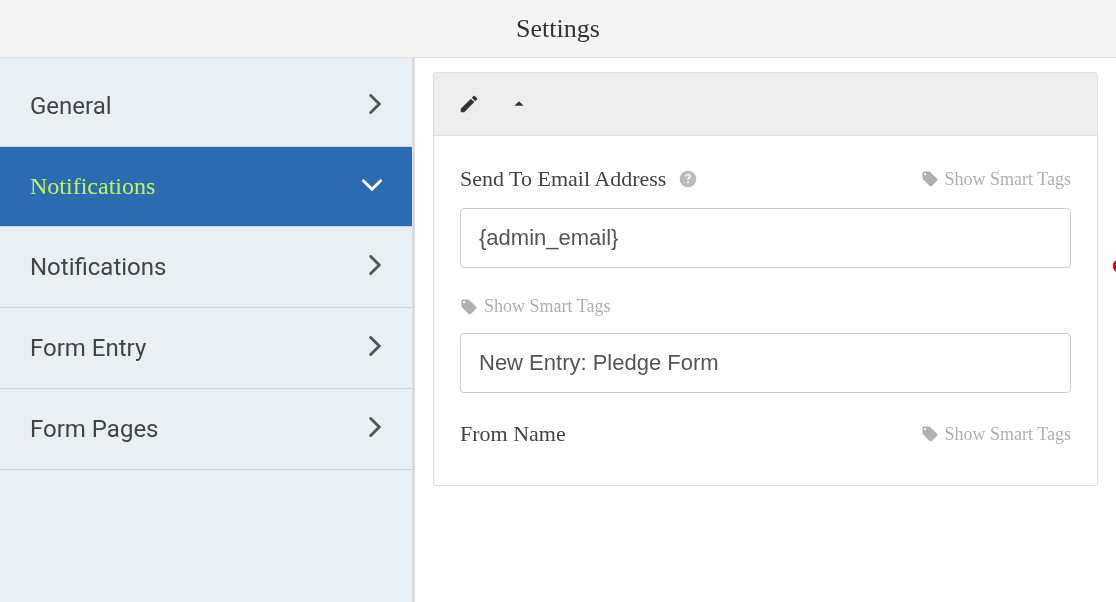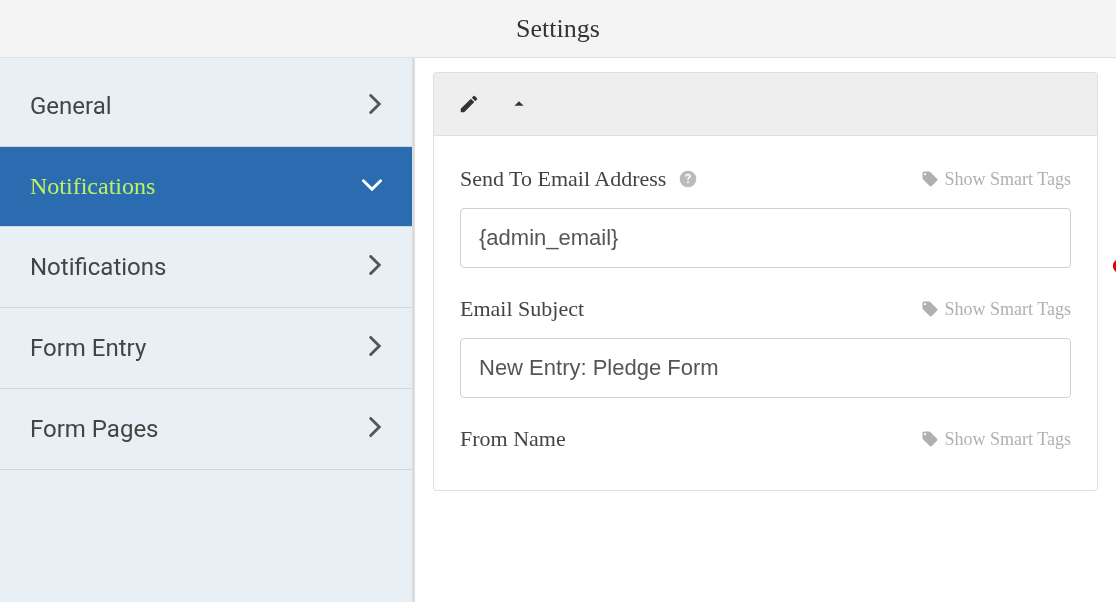--- a/index.html
+++ b/index.html
@@ -243,23 +243,20 @@
                   </svg>
               </span>
               <span>Show Smart Tags</span>
             </div>
           </div>
           <input type="text" class="form-input" value="{admin_email}" style="">
         </div>
 
         <div class="form-group">
           <div class="form-group-header">
-            <div class="form-label-wrap">
-              <span class="form-label">Email Subject</span>
-            </div>
             <div class="smart-tags">
               <span class="tag-icon">
                 <svg viewBox="0 0 24 24" fill="currentColor">
                     <path d="M21.41 11.58l-9-9A2 2 0 0 0 11 2H4a2 2 0 0 0-2 2v7c0 .53.21 1.04.59 1.42l9 9A2 2 0 0 0 13 22a2 2 0 0 0 1.41-.59l7-7A2 2 0 0 0 22 13c0-.53-.21-1.04-.59-1.42zM5.5 7A1.5 1.5 0 1 1 7 5.5 1.5 1.5 0 0 1 5.5 7z"></path>
                   </svg>
               </span>
               <span>Show Smart Tags</span>
             </div>
           </div>
           <input type="text" class="form-input" value="New Entry: Pledge Form" style="">

